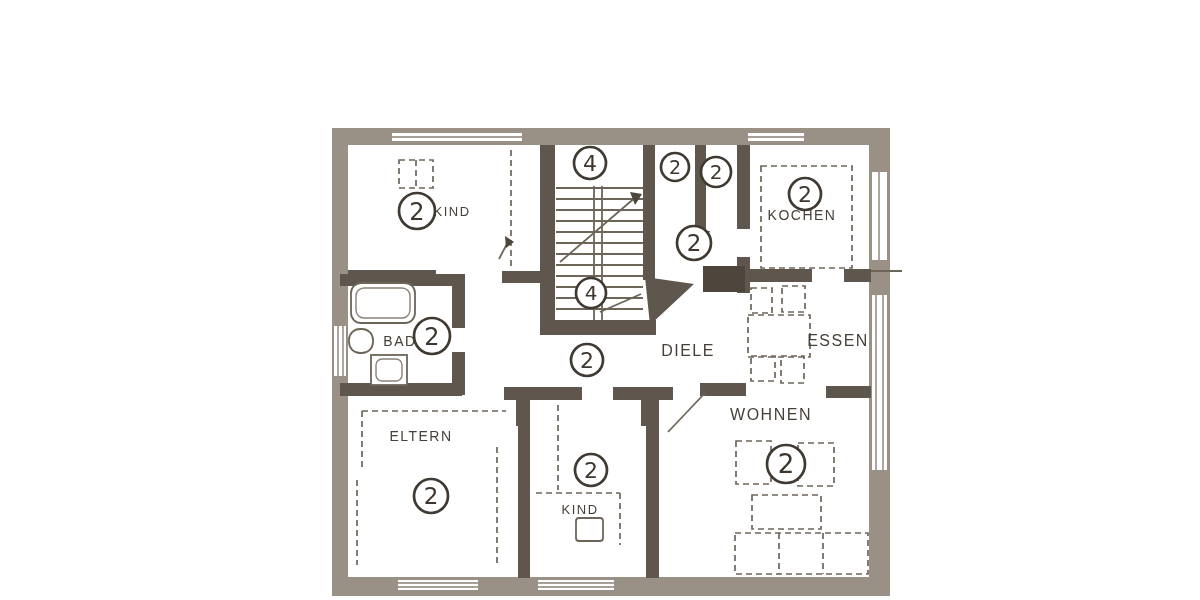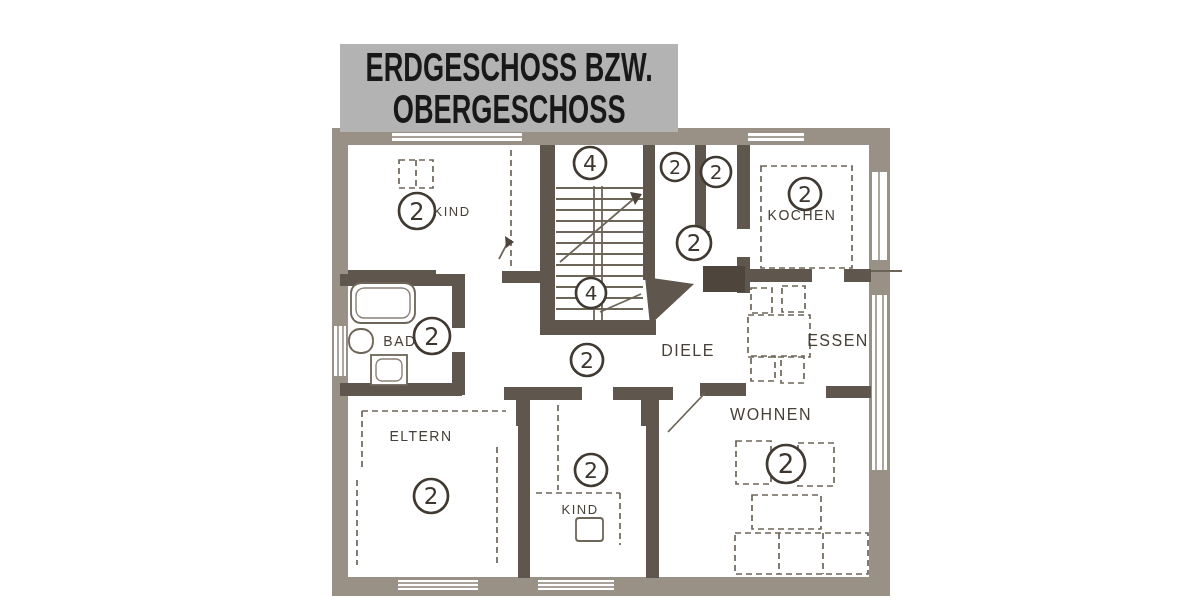--- a/index.html
+++ b/index.html
@@ -218,18 +218,14 @@
           <circle cx="591" cy="470" r="16" class="marker-circle"></circle>
           <text x="591" y="470" dy="0.36em" font-size="22" class="marker-num">2</text>
         </g>
         <g>
           <circle cx="786" cy="464" r="19" class="marker-circle"></circle>
           <text x="786" y="464" dy="0.36em" font-size="26" class="marker-num">2</text>
         </g>
       </g>
   </svg>
 
-  <div class="banner">
-    <div class="banner-line">ERDGESCHOSS BZW.</div>
-    <div class="banner-line">OBERGESCHOSS</div>
-  </div>
 
 </div>
 
 </body></html>

